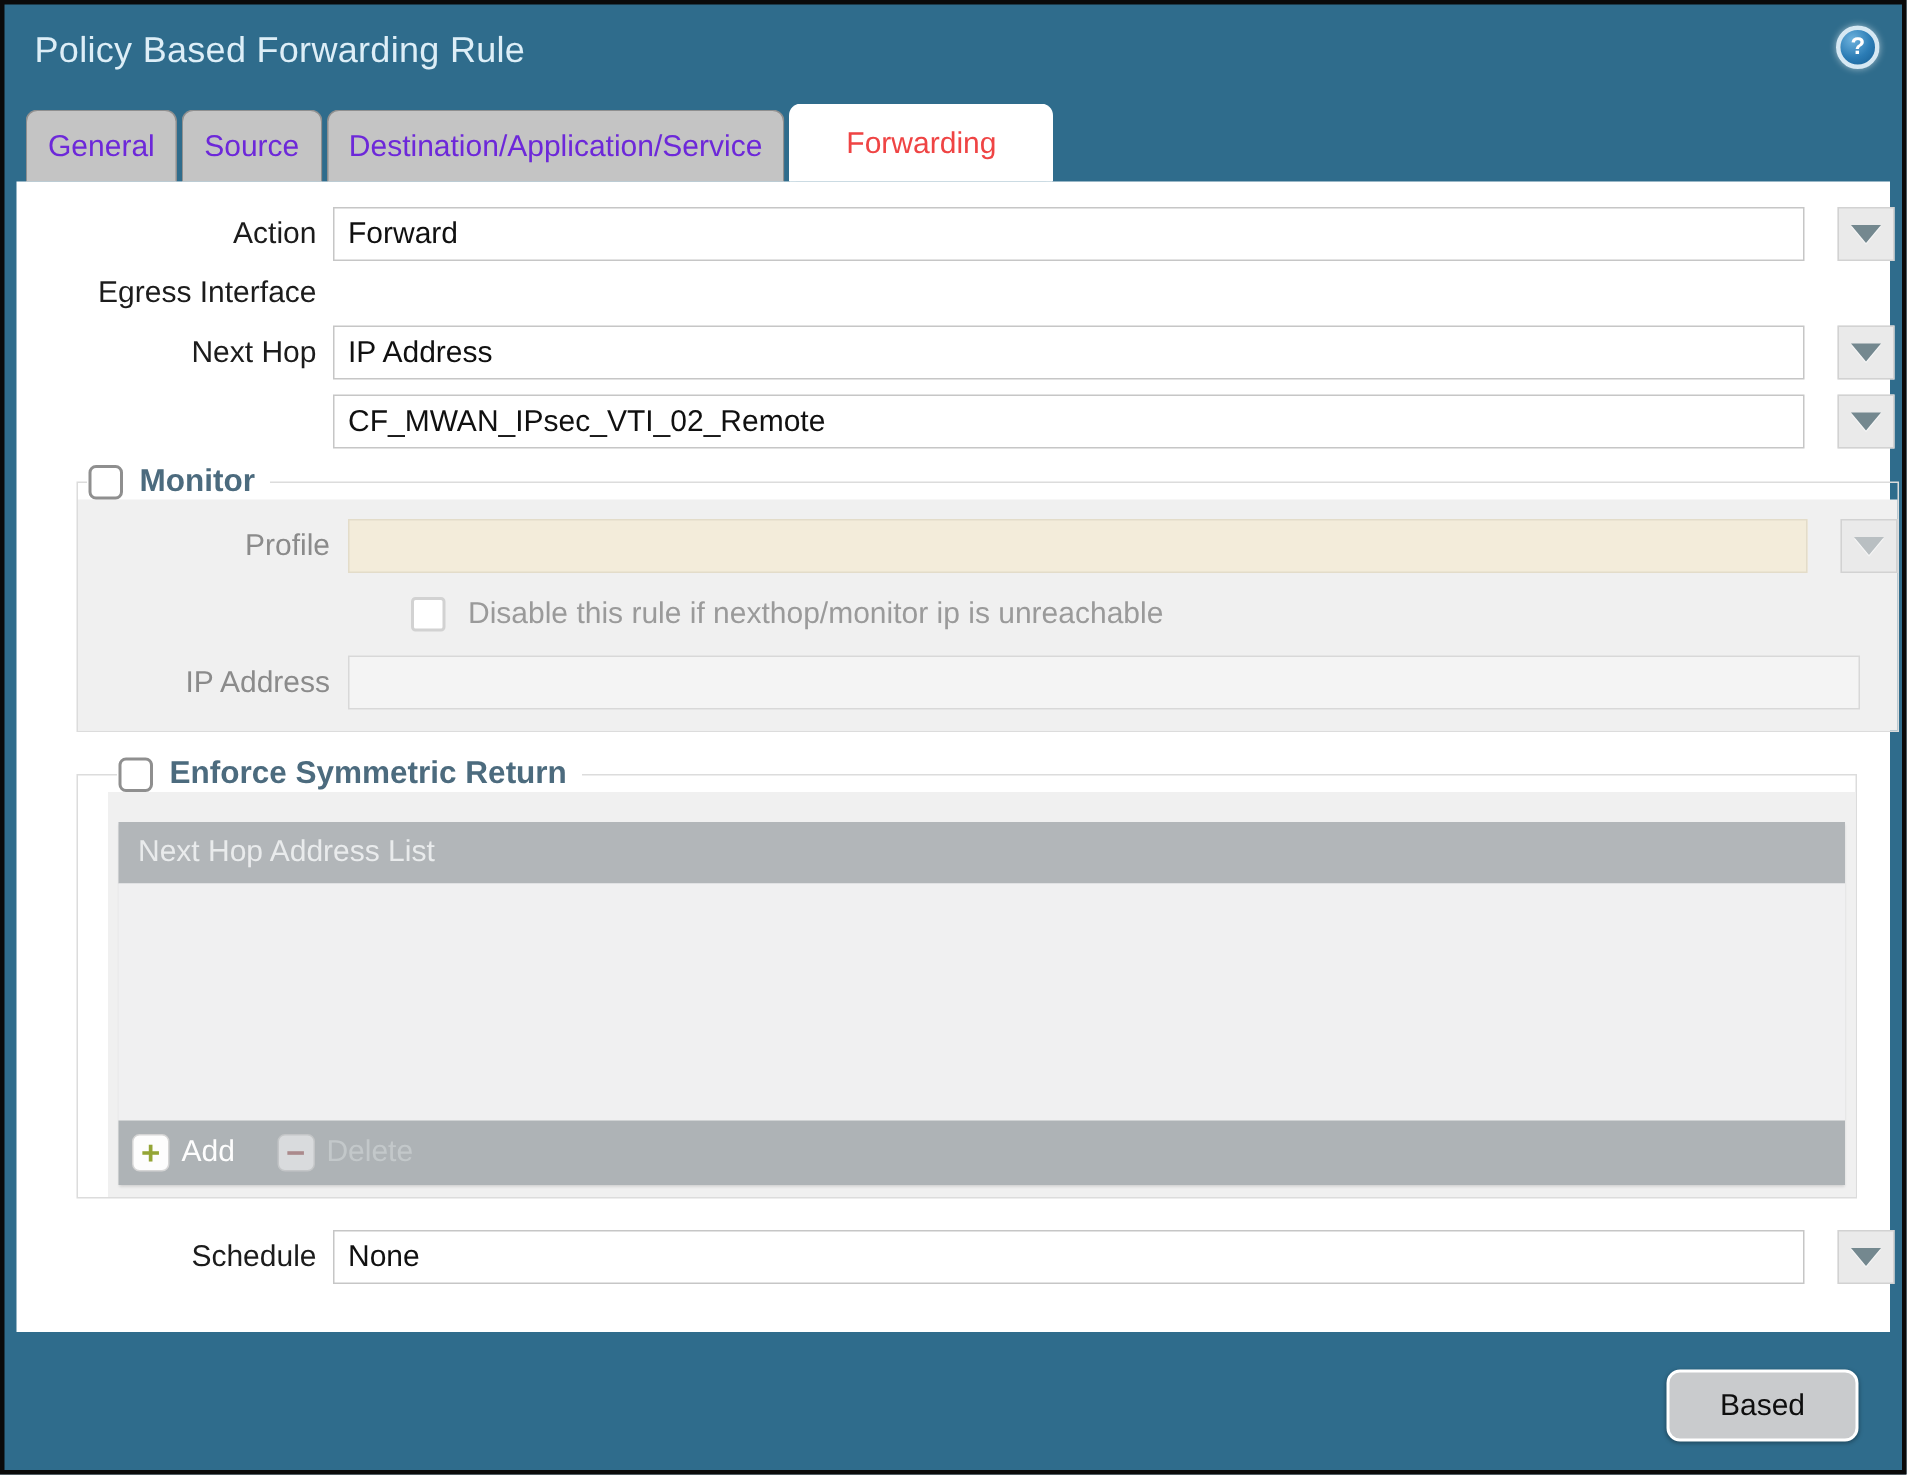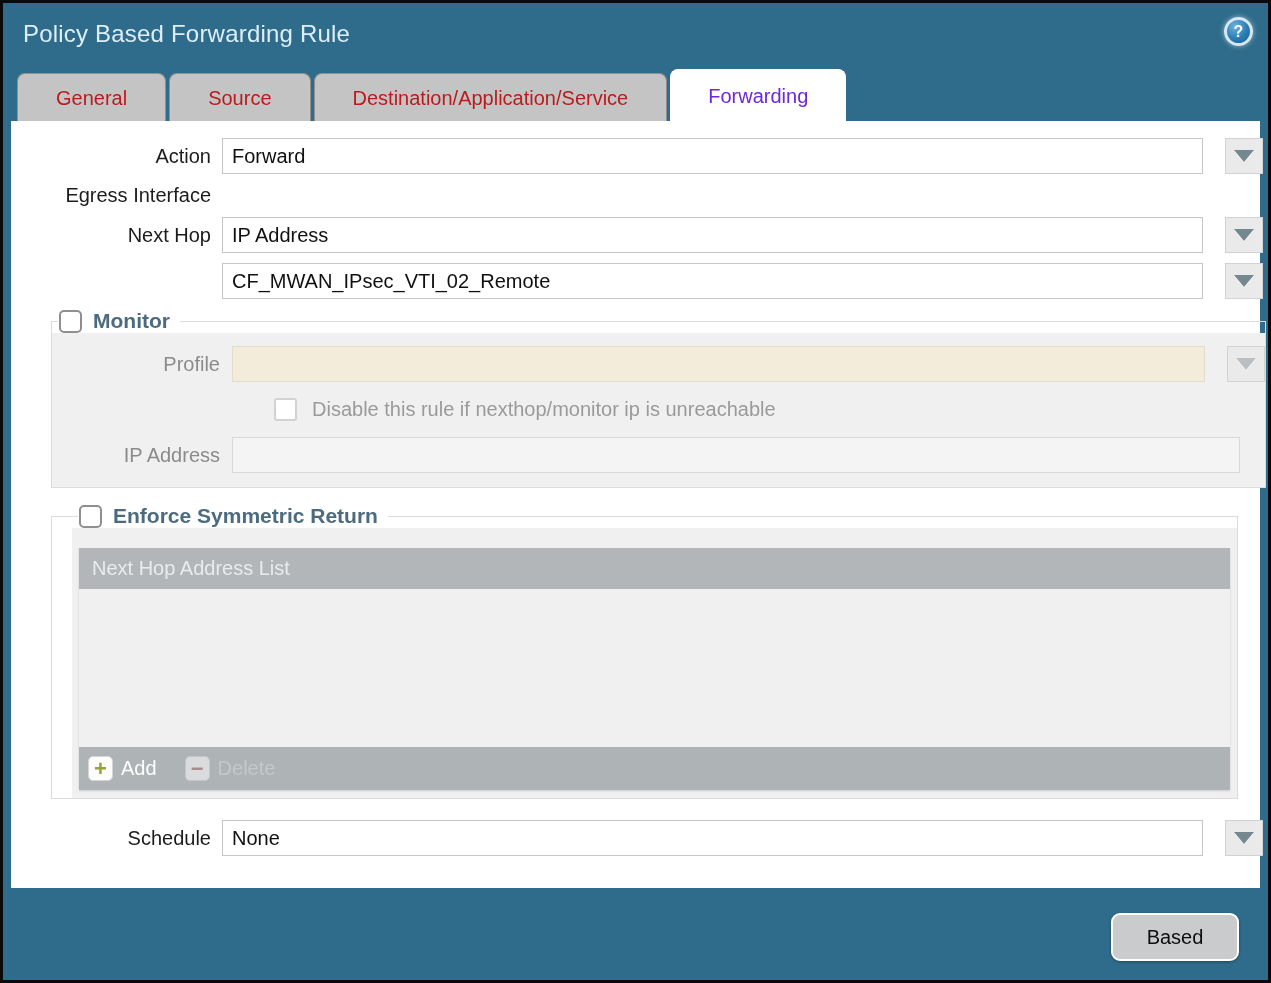--- a/index.html
+++ b/index.html
@@ -39,35 +39,35 @@
     cursor: pointer;
   }
   
   .tabs {
     display: flex; align-items: flex-end;
     padding-left: 14px;
     height: 56px;
   }
   .tab {
     background: #c4c4c4;
-    color: #b91c1c;
+    color: #6d28d9;
     border: 1px solid #8f8f8f;
     border-bottom: none;
     border-radius: 8px 8px 0 0;
     margin-right: 3px;
     height: 48px; line-height: 48px;
-    padding: 0 38px;
+    padding: 0 14px;
     font-size: 20px;
     cursor: pointer;
     white-space: nowrap;
   }
   .tab.active {
     background: #ffffff;
     border-color: #ffffff;
-    color: #6d28d9;
+    color: #ef4444;
     height: 52px; line-height: 52px;
     padding: 0 37px;
     position: relative; z-index: 2;
   }
   
   .content {
     background: #fff;
     margin: 0 8px;
     height: 767px;
     padding-top: 17px;

